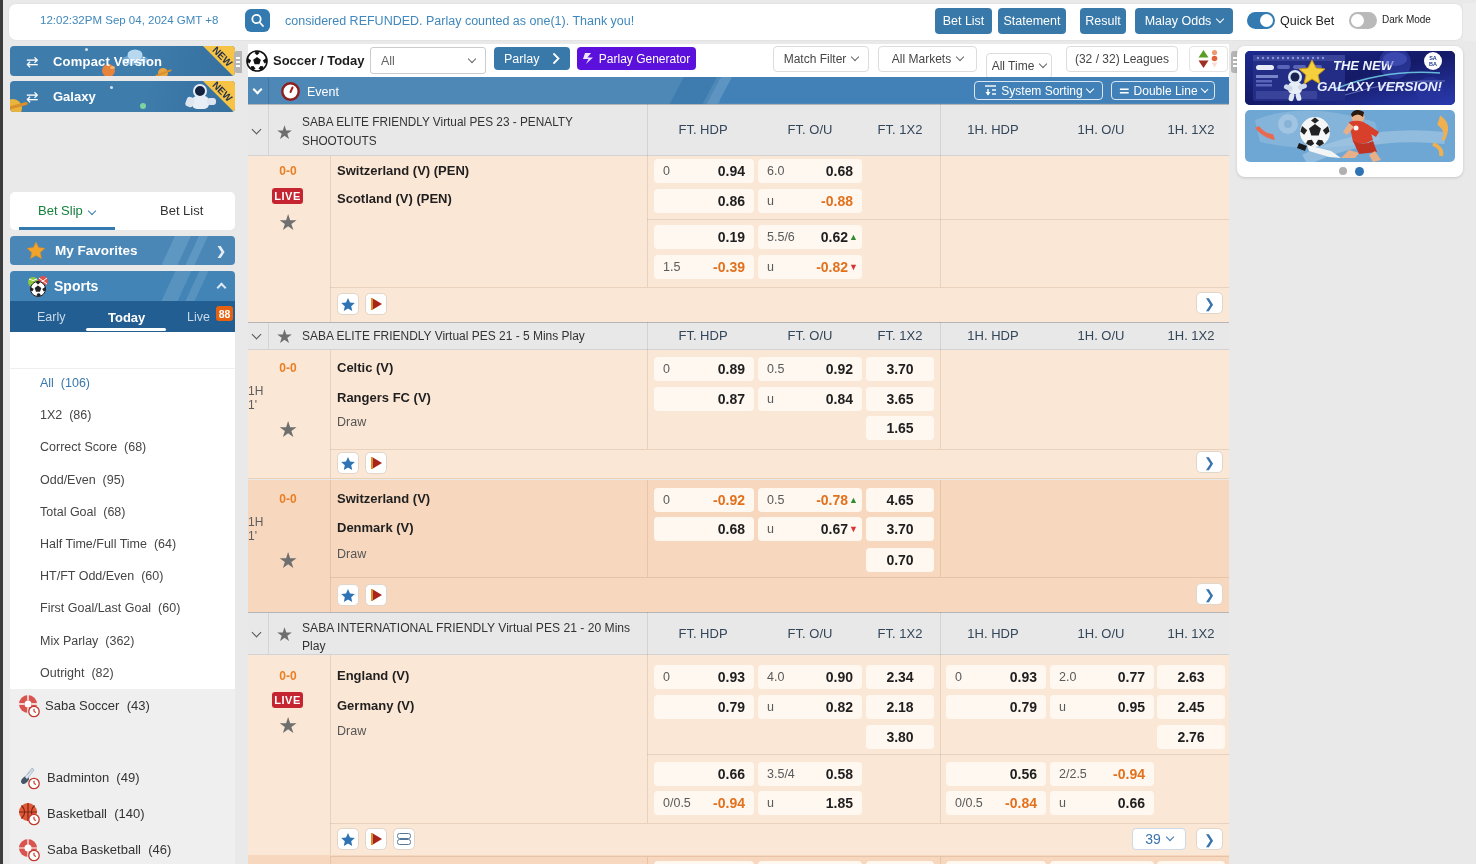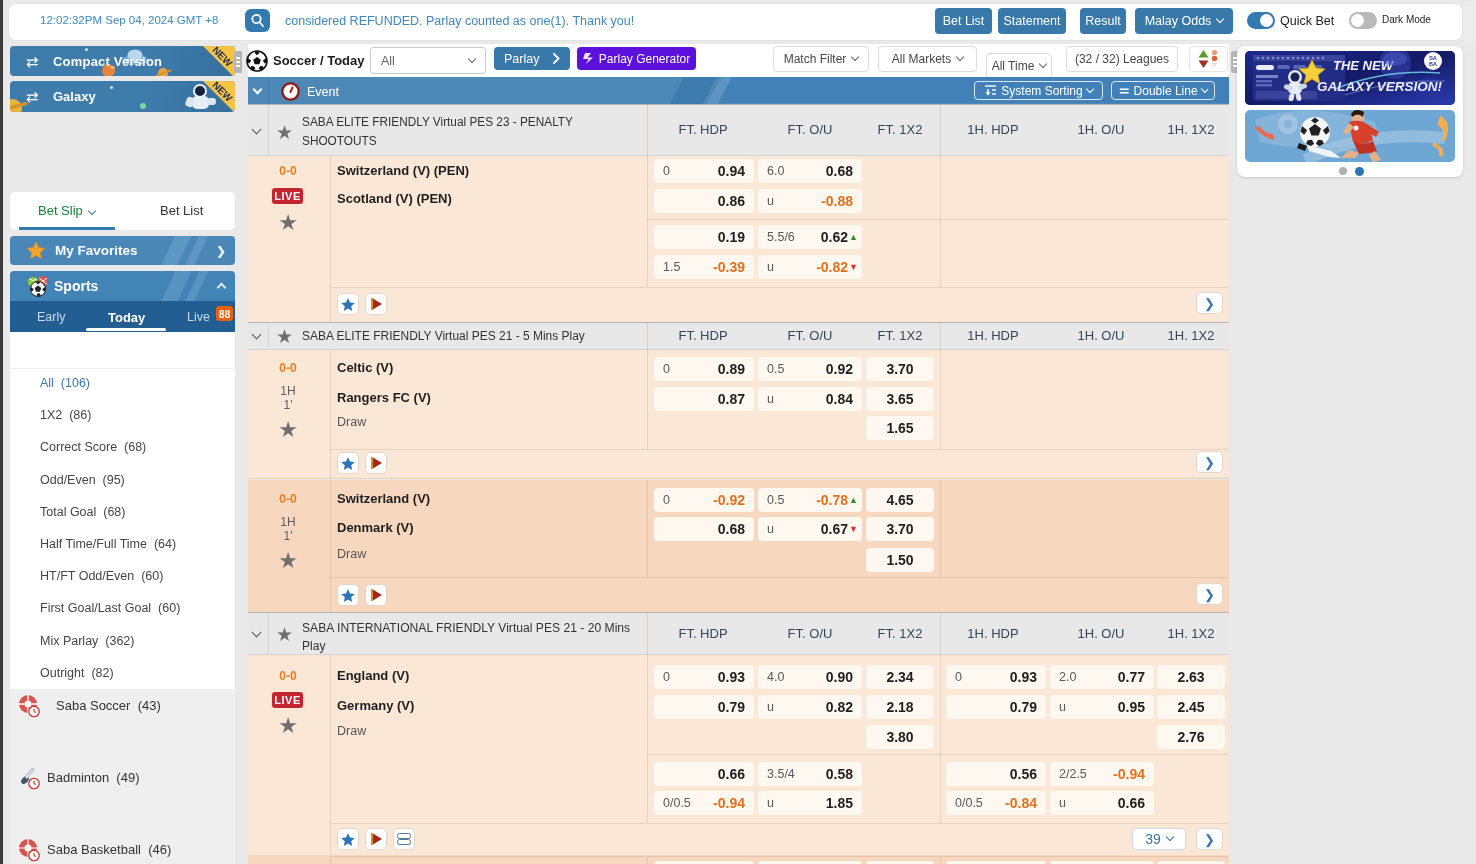--- a/index.html
+++ b/index.html
@@ -13,21 +13,21 @@
 .cell.cc{justify-content:center}
 .cell.cc .vl{margin-left:0}
 .or{color:#e2711d !important}
 .up{color:#2f8c2f;font-size:9px;margin-left:1px;margin-right:-5px}
 .dn{color:#d63434;font-size:9px;margin-left:1px;margin-right:-5px}
 .vline{position:absolute;width:1px;background:rgba(120,80,40,0.14)}
 .hline{position:absolute;height:1px;background:rgba(120,80,40,0.14)}
 .team{position:absolute;font-weight:bold;font-size:13px;color:#1f1f1f}
 .draw{position:absolute;font-size:12.5px;color:#555}
 .score{position:absolute;color:#e87f25;font-weight:bold;font-size:12px;width:80px;text-align:center}
-.mini{position:absolute;color:#5d5d5d;font-size:12px;width:80px;text-align:center}
+.mini{position:absolute;color:#5d5d5d;font-size:12px;width:80px;}
 .live{position:absolute;background:#c52531;color:#fff;font-weight:bold;font-size:11px;border-radius:3px;width:31px;height:16px;display:flex;align-items:center;justify-content:center;letter-spacing:.5px}
 .gstar{position:absolute;color:#6f6f6f;font-size:22px;width:80px;text-align:center;line-height:20px}
 .btn-sq{position:absolute;width:22px;height:22px;background:#fff;border:1px solid #e0d6ca;border-radius:5px;display:flex;align-items:center;justify-content:center}
 .lg-head{position:absolute;left:248px;width:981px;background:#e8e8e8;border-top:1px solid #b5b5b5;border-bottom:1px solid #d2d2d2}
 .lg-title{position:absolute;left:302px;width:345px;font-size:12.5px;color:#333;line-height:17px}
 .colh{position:absolute;font-size:13px;color:#33465a;transform:translateX(-50%)}
 .hd-star{position:absolute;color:#6e6e6e;font-size:19px}
 .pill{position:absolute;height:26px;background:#fff;border:1px solid #dcdcdc;border-radius:4px;display:flex;align-items:center;justify-content:center;font-size:12px;color:#454545;gap:6px}
 .chev{display:inline-block;width:6px;height:6px;border-left:1.6px solid #666;border-bottom:1.6px solid #666;transform:rotate(-45deg);margin-top:-4px}
 .wchev{display:inline-block;width:6px;height:6px;border-left:1.8px solid #fff;border-bottom:1.8px solid #fff;transform:rotate(-45deg);margin-top:-4px}
@@ -166,32 +166,42 @@
   <div class="sub-item" style="top:666px">Outright&nbsp; (82)</div>
   <div class="sp-row" style="top:692px;height:27px">
     <svg style="margin-left:8px" width="22" height="24" viewBox="0 0 22 24">
         <circle cx="10" cy="10" r="9" fill="#d9534f"></circle>
         <circle cx="10" cy="10" r="3.5" fill="#fff"></circle>
         <path d="M10 1 L10 6.5 M1 10 L6.5 10 M10 19 L10 13.5 M19 10 L13.5 10" stroke="#fff" stroke-width="1.4"></path>
         <circle cx="16" cy="17.5" r="5.2" fill="#fff" stroke="#c0392b" stroke-width="1.3"></circle>
         <line x1="16" y1="17.5" x2="16" y2="14.8" stroke="#c0392b" stroke-width="1.2"></line>
         <line x1="16" y1="17.5" x2="18" y2="18.5" stroke="#c0392b" stroke-width="1.2"></line>
       </svg>
-    <span class="sp-name" style="margin-left:16px;font-size:13px">Saba Soccer&nbsp; (43)</span>
+    <span class="sp-name" style="margin-left:5px;font-size:13px">Saba Soccer&nbsp; (43)</span>
   </div>
   <div class="sp-row" style="top:764px;height:27px">
     <svg style="margin-left:8px" width="22" height="24" viewBox="0 0 22 24">
         <ellipse cx="7" cy="14" rx="4.5" ry="3" fill="#456" transform="rotate(-45 7 14)"></ellipse>
         <path d="M7 11 L14 2 L16 4 L9 13 Z" fill="#dfe7ee" stroke="#9ab" stroke-width=".7"></path>
         <path d="M9 9 L15.5 3" stroke="#9ab" stroke-width=".6"></path>
         <circle cx="16" cy="17.5" r="5.2" fill="#fff" stroke="#c0392b" stroke-width="1.3"></circle>
         <line x1="16" y1="17.5" x2="16" y2="14.8" stroke="#c0392b" stroke-width="1.2"></line>
         <line x1="16" y1="17.5" x2="18" y2="18.5" stroke="#c0392b" stroke-width="1.2"></line>
       </svg>
     <span class="sp-name" style="margin-left:7px;font-size:13px">Badminton&nbsp; (49)</span>
+  </div>
+  <div class="sp-row" style="top:800px;height:27px">
+    <svg style="margin-left:8px" width="22" height="24" viewBox="0 0 22 24">
+        <circle cx="10" cy="10" r="9" fill="#e2593a"></circle>
+        <path d="M10 1 L10 19 M1 10 L19 10 M3.5 3.5 Q10 10 3.5 16.5 M16.5 3.5 Q10 10 16.5 16.5" stroke="#7c2613" stroke-width="1.2" fill="none"></path>
+        <circle cx="16" cy="17.5" r="5.2" fill="#fff" stroke="#c0392b" stroke-width="1.3"></circle>
+        <line x1="16" y1="17.5" x2="16" y2="14.8" stroke="#c0392b" stroke-width="1.2"></line>
+        <line x1="16" y1="17.5" x2="18" y2="18.5" stroke="#c0392b" stroke-width="1.2"></line>
+      </svg>
+    <span class="sp-name" style="margin-left:7px;font-size:13px">Basketball&nbsp; (140)</span>
   </div>
   <div class="sp-row" style="top:836px;height:27px">
     <svg style="margin-left:8px" width="22" height="24" viewBox="0 0 22 24">
         <circle cx="10" cy="10" r="9" fill="#d9534f"></circle>
         <path d="M10 1 L10 19 M1 10 L19 10" stroke="#fff" stroke-width="1.2" fill="none"></path>
         <circle cx="10" cy="10" r="3.5" fill="#fff"></circle>
         <circle cx="16" cy="17.5" r="5.2" fill="#fff" stroke="#c0392b" stroke-width="1.3"></circle>
         <line x1="16" y1="17.5" x2="16" y2="14.8" stroke="#c0392b" stroke-width="1.2"></line>
         <line x1="16" y1="17.5" x2="18" y2="18.5" stroke="#c0392b" stroke-width="1.2"></line>
       </svg>
@@ -421,21 +431,21 @@
     </div>
   <div class="cell" style="left:758px;top:517px;width:104px">
       <span class="lb">u</span>
       <span class="vl">0.67</span>
       <span class="dn">▼</span>
     </div>
   <div class="cell cc" style="left:866px;top:517px;width:68px">
       <span class="vl">3.70</span>
     </div>
   <div class="cell cc" style="left:866px;top:548px;width:68px">
-      <span class="vl">1.50</span>
+      <span class="vl">0.70</span>
     </div>
   <div class="btn-sq" style="left:337px;top:584px">
       <svg width="14" height="13" viewBox="0 0 14 13">
         <polygon points="7,0 9,4.4 13.8,4.9 10.2,8.2 11.2,13 7,10.6 2.8,13 3.8,8.2 0.2,4.9 5,4.4" fill="#2e74b5"></polygon>
       </svg>
     </div>
   <div class="btn-sq" style="left:365px;top:584px">
       <svg width="11" height="12" viewBox="0 0 11 12">
         <polygon points="1,0 11,6 1,12" fill="#a8241a"></polygon>
         <rect x="0" y="0" width="2" height="12" fill="#d98f2b"></rect>

